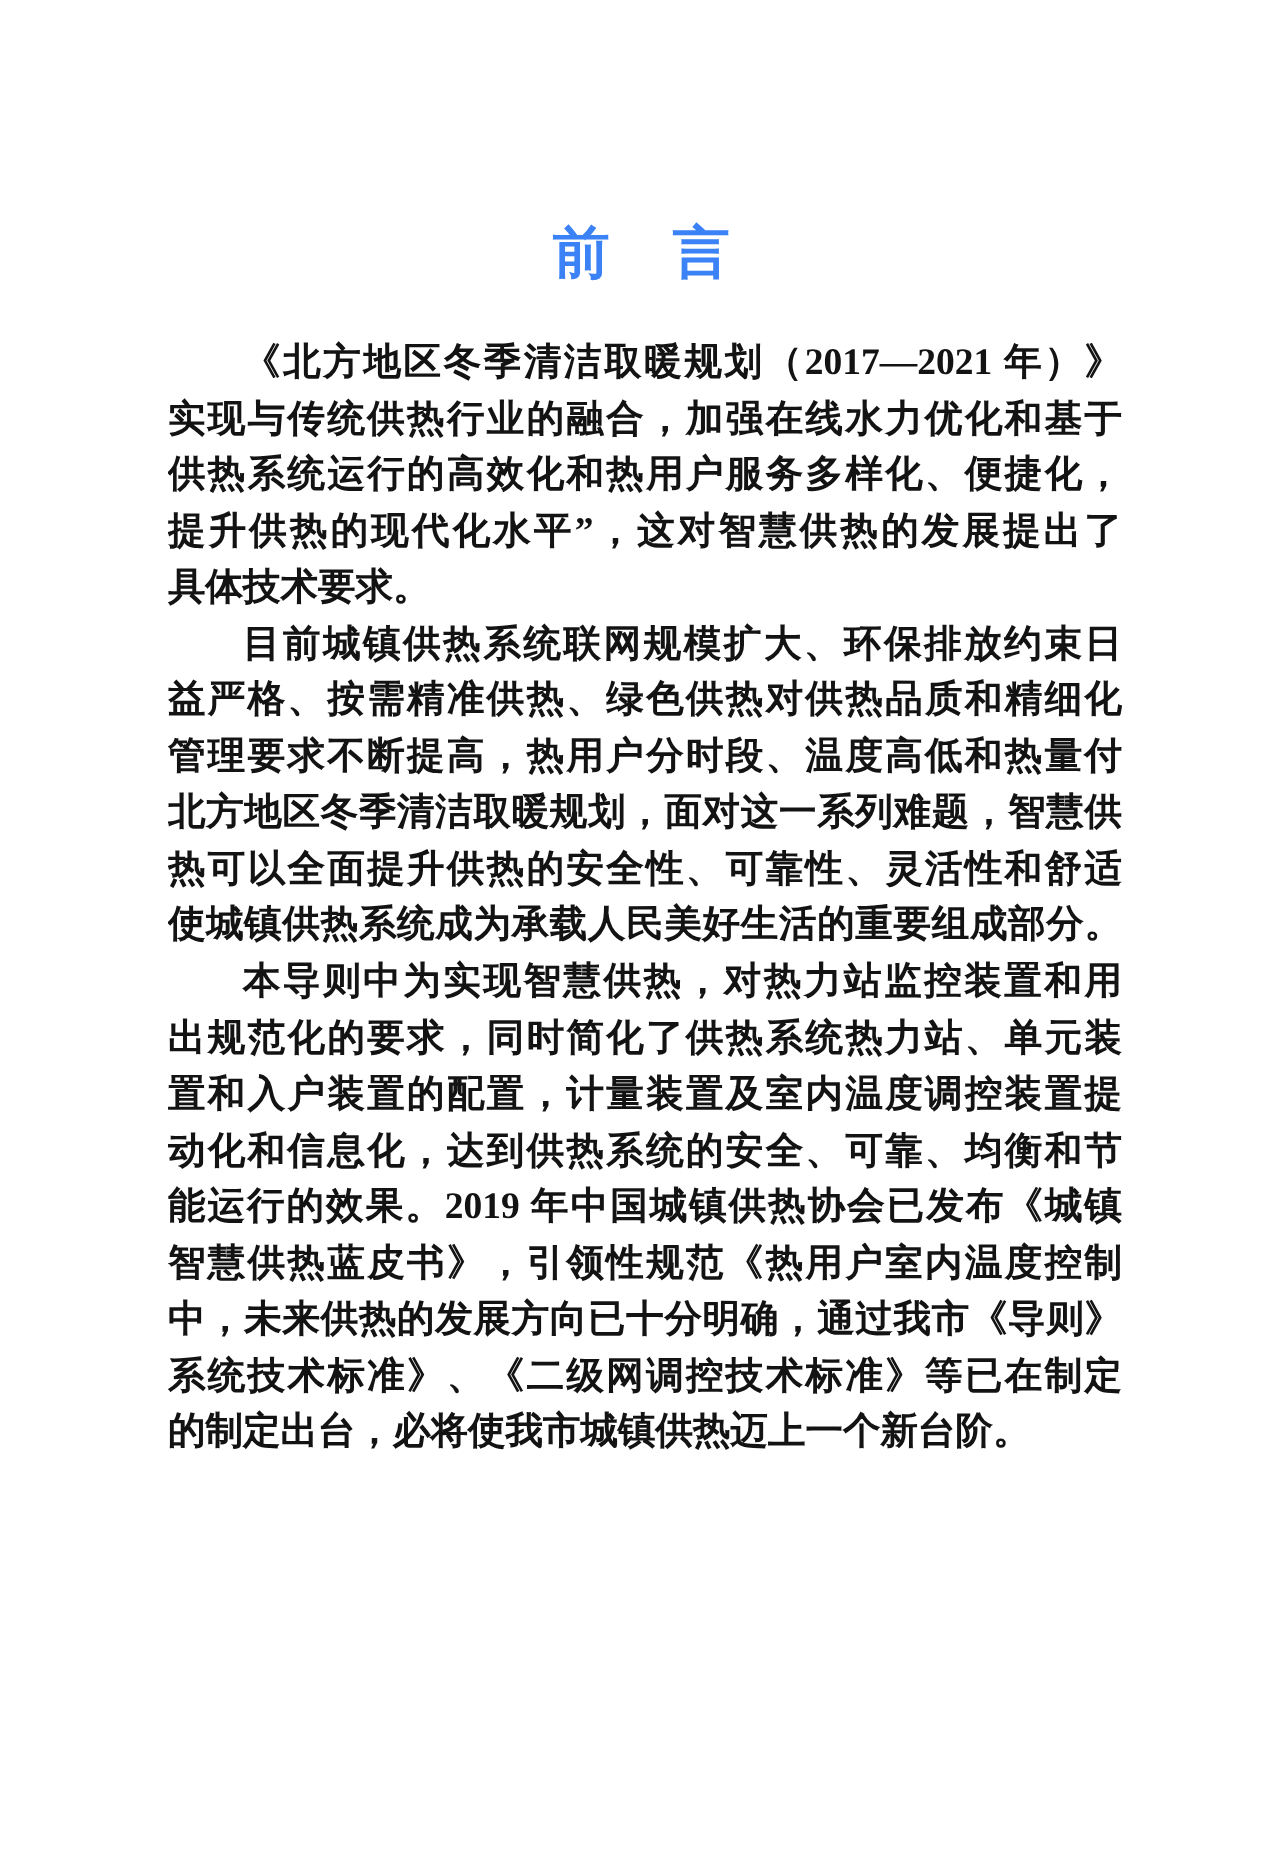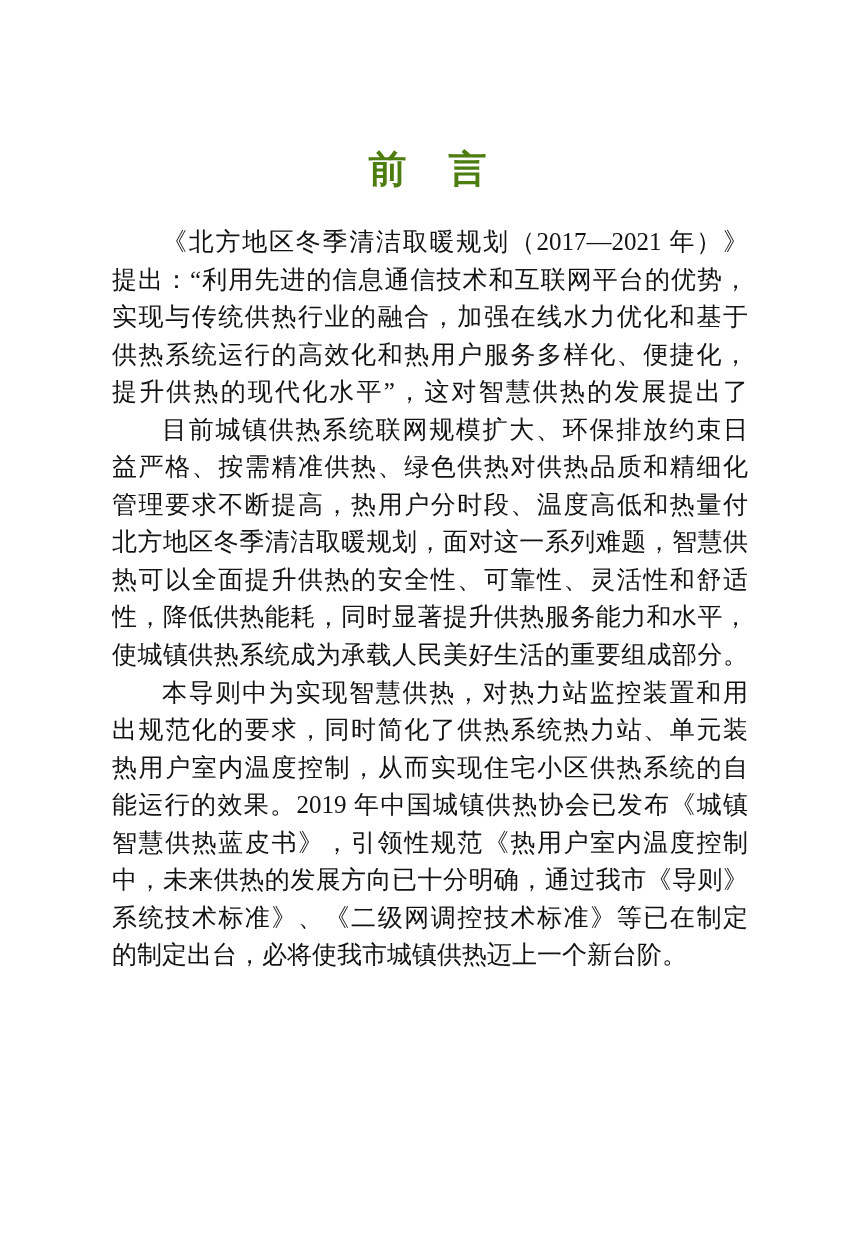--- a/index.html
+++ b/index.html
@@ -20,32 +20,33 @@
     position: absolute;
     top: 146px;
     left: 0;
     width: 857px;
     margin: 0;
     text-align: center;
     font-size: 38px;
     line-height: 46px;
     font-weight: bold;
     letter-spacing: 2px;
-    color: #4d7c0f;
+    color: #3b82f6;
     font-family: "Liberation Serif", "DejaVu Serif", serif;
   }
   .doc-body {
     position: absolute;
     top: 223px;
     left: 112px;
     width: 636px;
   }
   .para {
     margin: 0;
     padding: 0;
+    font-weight: bold;
   }
   .line {
     height: 37.55px;
     line-height: 37.55px;
     font-size: 25px;
     white-space: nowrap;
     color: #131313;
   }
   
   .line.fill {
@@ -60,38 +61,38 @@
   }
 </style>
 </head>
 <body>
 
 <div class="page">
   <h1 class="doc-title">前　言</h1>
   <div class="doc-body" id="doc-body">
       <div class="para">
         <div class="line indent fill">《北方地区冬季清洁取暖规划（2017—2021 年）》</div>
-        <div class="line fill">提出：“利用先进的信息通信技术和互联网平台的优势，</div>
         <div class="line fill">实现与传统供热行业的融合，加强在线水力优化和基于</div>
         <div class="line fill">供热系统运行的高效化和热用户服务多样化、便捷化，</div>
         <div class="line fill">提升供热的现代化水平”，这对智慧供热的发展提出了</div>
+        <div class="line">具体技术要求。</div>
       </div>
       <div class="para">
         <div class="line indent fill">目前城镇供热系统联网规模扩大、环保排放约束日</div>
         <div class="line fill">益严格、按需精准供热、绿色供热对供热品质和精细化</div>
         <div class="line fill">管理要求不断提高，热用户分时段、温度高低和热量付</div>
         <div class="line fill">北方地区冬季清洁取暖规划，面对这一系列难题，智慧供</div>
         <div class="line fill">热可以全面提升供热的安全性、可靠性、灵活性和舒适</div>
-        <div class="line fill">性，降低供热能耗，同时显著提升供热服务能力和水平，</div>
         <div class="line fill">使城镇供热系统成为承载人民美好生活的重要组成部分。</div>
       </div>
       <div class="para">
         <div class="line indent fill">本导则中为实现智慧供热，对热力站监控装置和用</div>
         <div class="line fill">出规范化的要求，同时简化了供热系统热力站、单元装</div>
-        <div class="line fill">热用户室内温度控制，从而实现住宅小区供热系统的自</div>
+        <div class="line fill">置和入户装置的配置，计量装置及室内温度调控装置提</div>
+        <div class="line fill">动化和信息化，达到供热系统的安全、可靠、均衡和节</div>
         <div class="line fill">能运行的效果。2019 年中国城镇供热协会已发布《城镇</div>
         <div class="line fill">智慧供热蓝皮书》，引领性规范《热用户室内温度控制</div>
         <div class="line fill">中，未来供热的发展方向已十分明确，通过我市《导则》</div>
         <div class="line fill">系统技术标准》、《二级网调控技术标准》等已在制定</div>
         <div class="line">的制定出台，必将使我市城镇供热迈上一个新台阶。</div>
       </div>
     </div>
 </div>
 
 </body></html>

